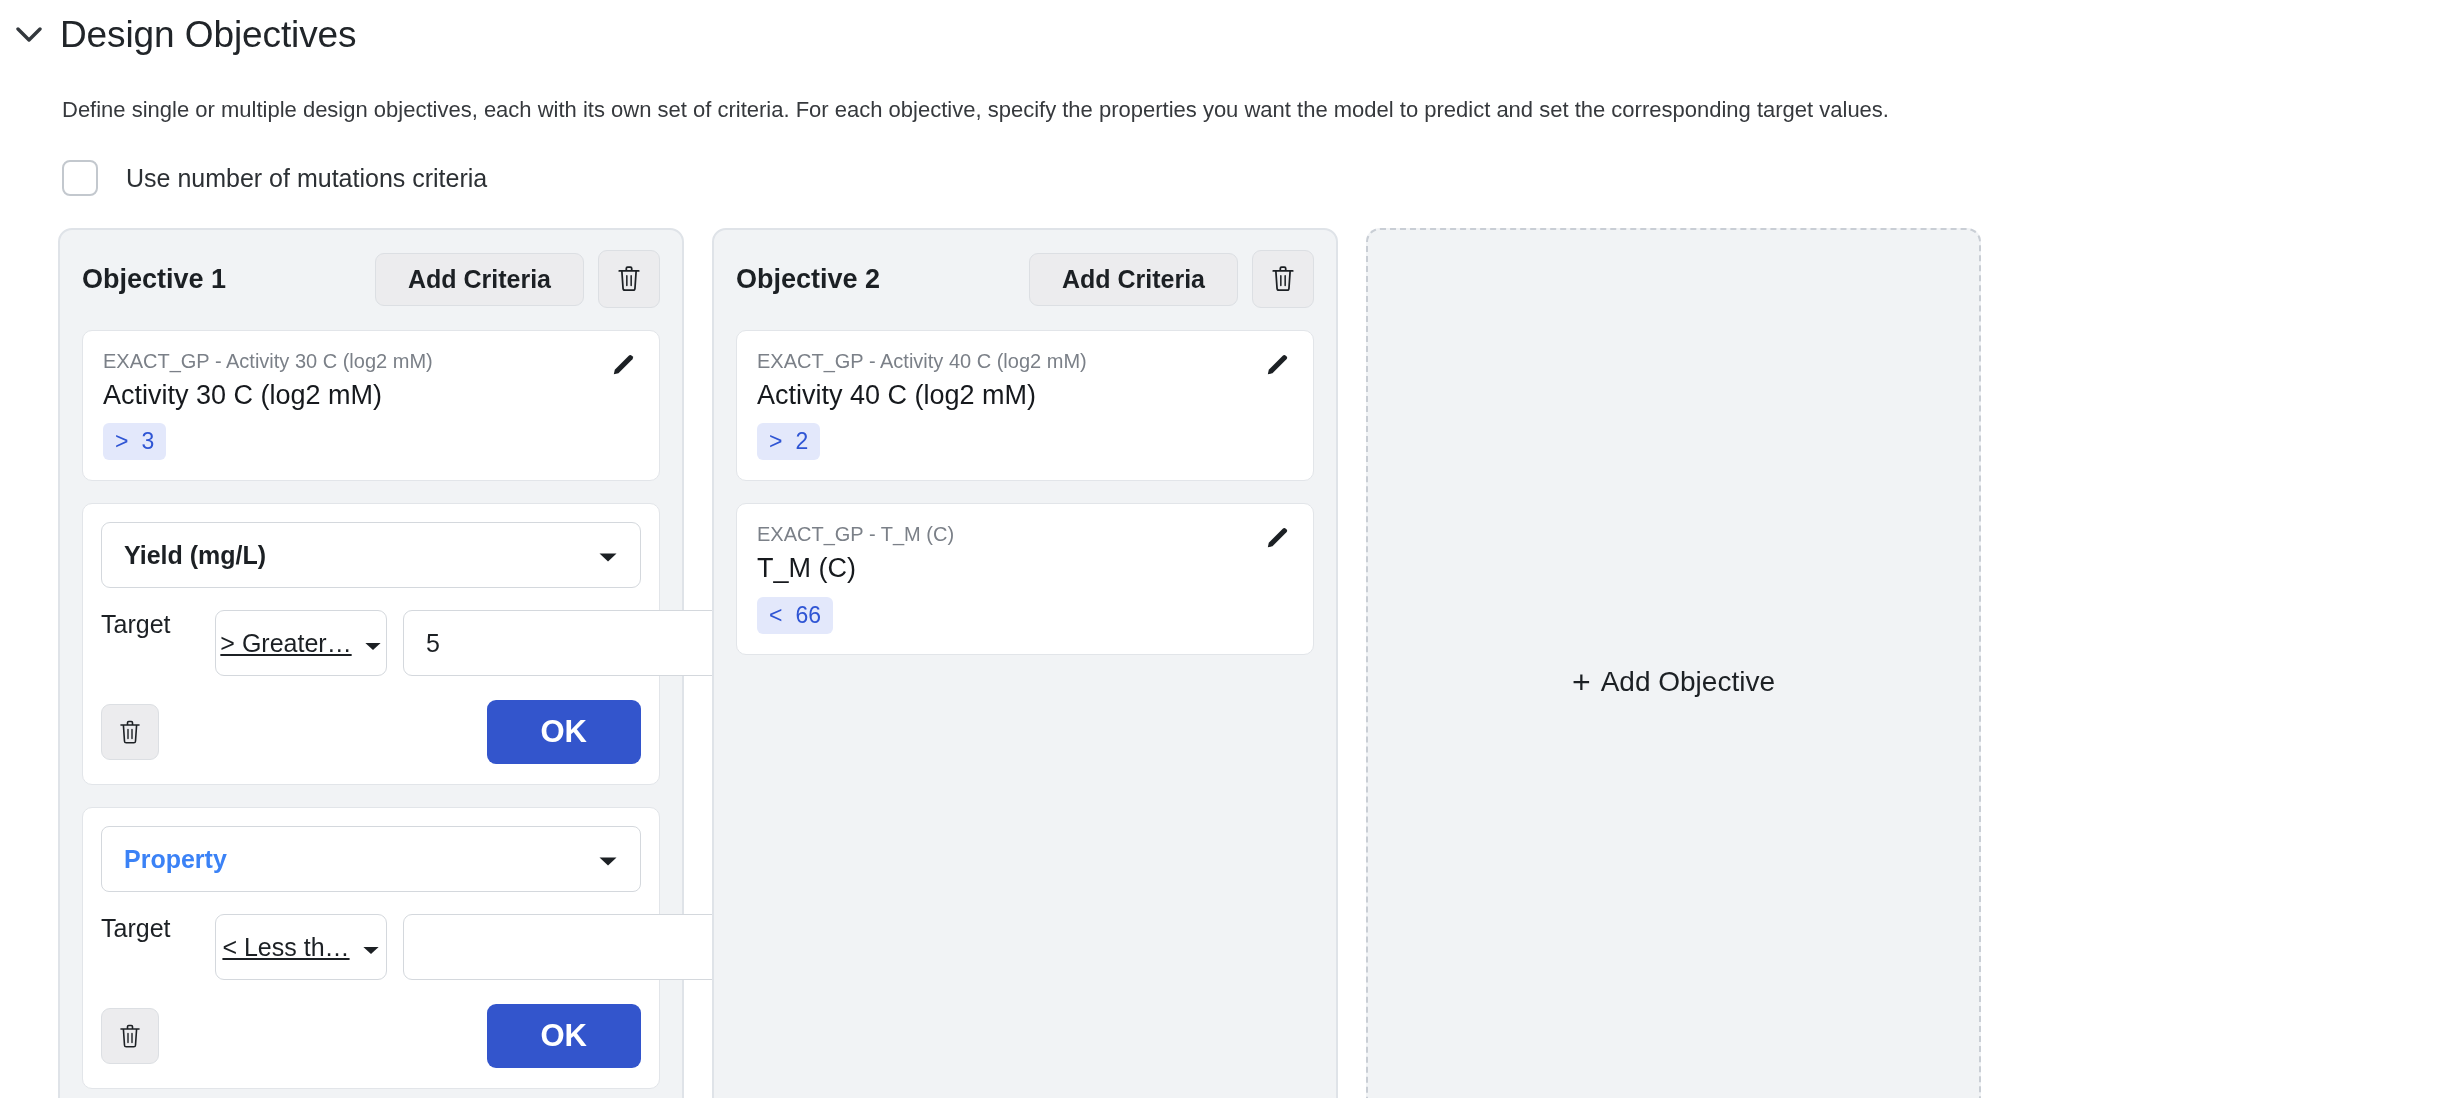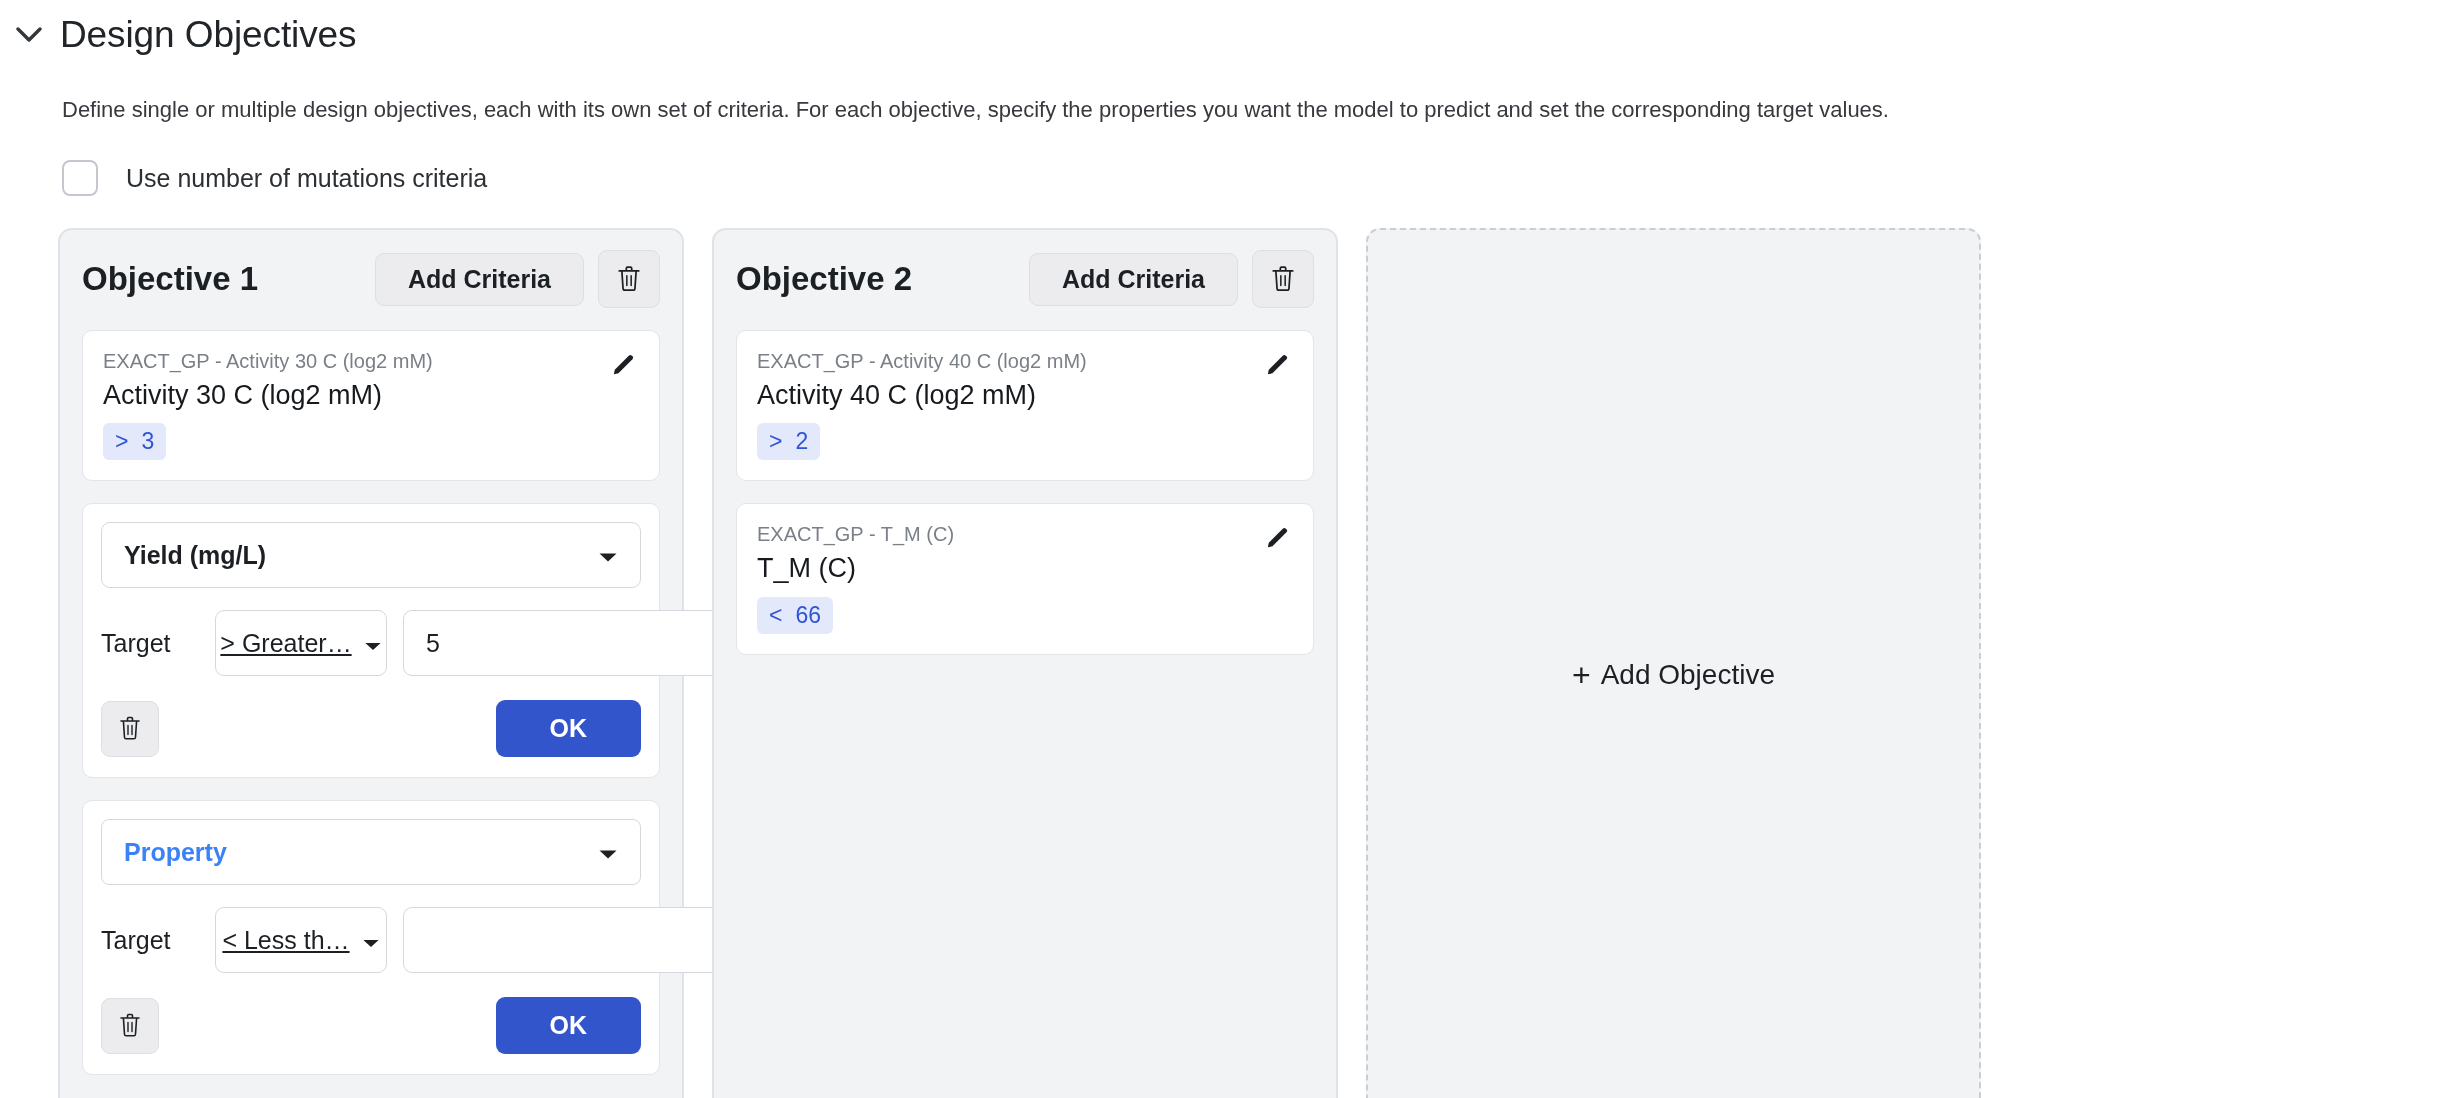--- a/index.html
+++ b/index.html
@@ -58,21 +58,21 @@
     margin-right: 28px;
   }
   .objective-card.obj1 { min-height: 840px; }
   .objective-card.obj2 { min-height: 840px; }
 
   .obj-header {
     display: flex; align-items: center;
     justify-content: space-between;
     margin-bottom: 22px;
   }
-  .obj-title { font-size: 33px; font-weight: 700; color: #1c2024; }
+  .obj-title { font-size: 27px; font-weight: 700; color: #1c2024; }
   .obj-header-actions { display: flex; align-items: center; gap: 14px; }
 
   .btn-add-criteria {
     background: #ececee;
     border: 1px solid #dcdfe3;
     border-radius: 9px;
     font-size: 25px; font-weight: 700; color: #1c2024;
     padding: 11px 32px;
     font-family: inherit; cursor: pointer;
     white-space: nowrap;
@@ -134,21 +134,21 @@
     font-size: 25px;
     color: #1c2024;
     cursor: pointer;
     position: relative;
     margin-bottom: 22px;
     font-weight: bold;
   }
   .select-wide.placeholder { color: #3b82f6; border-radius: 8px; }
   .select-wide .caret { position: absolute; right: 22px; top: 50%; transform: translateY(-50%); }
 
-  .target-row { display: flex; align-items: center; gap: 16px; margin-bottom: 24px; }
+  .target-row { display: flex; align-items: flex-start; gap: 16px; margin-bottom: 24px; }
   .target-label { font-size: 25px; color: #1c2024; width: 98px; flex: 0 0 auto; }
   .select-op {
     width: 172px; height: 66px;
     border: 1px solid #d4d8dd; border-radius: 9px;
     background: #ffffff;
     display: flex; align-items: center; justify-content: center; gap: 12px;
     font-size: 25px; color: #1c2024; cursor: pointer;
     flex: 0 0 auto;
     text-decoration: underline;
   }
@@ -167,21 +167,21 @@
   .btn-trash-sm {
     width: 58px; height: 56px;
     background: #ececee; border: 1px solid #dcdfe3; border-radius: 9px;
     display: flex; align-items: center; justify-content: center;
     cursor: pointer; color: #1c2024;
   }
   .btn-ok {
     background: #3355cc;
     border: none; border-radius: 9px;
     color: #ffffff;
-    font-size: 25px; font-weight: 700;
+    font-size: 31px; font-weight: 700;
     padding: 14px 54px;
     cursor: pointer; font-family: inherit;
   }
 
   
   .add-objective {
     width: 615px;
     min-height: 840px;
     background: #f1f3f5;
     border: 2px dashed #c9ced5;

